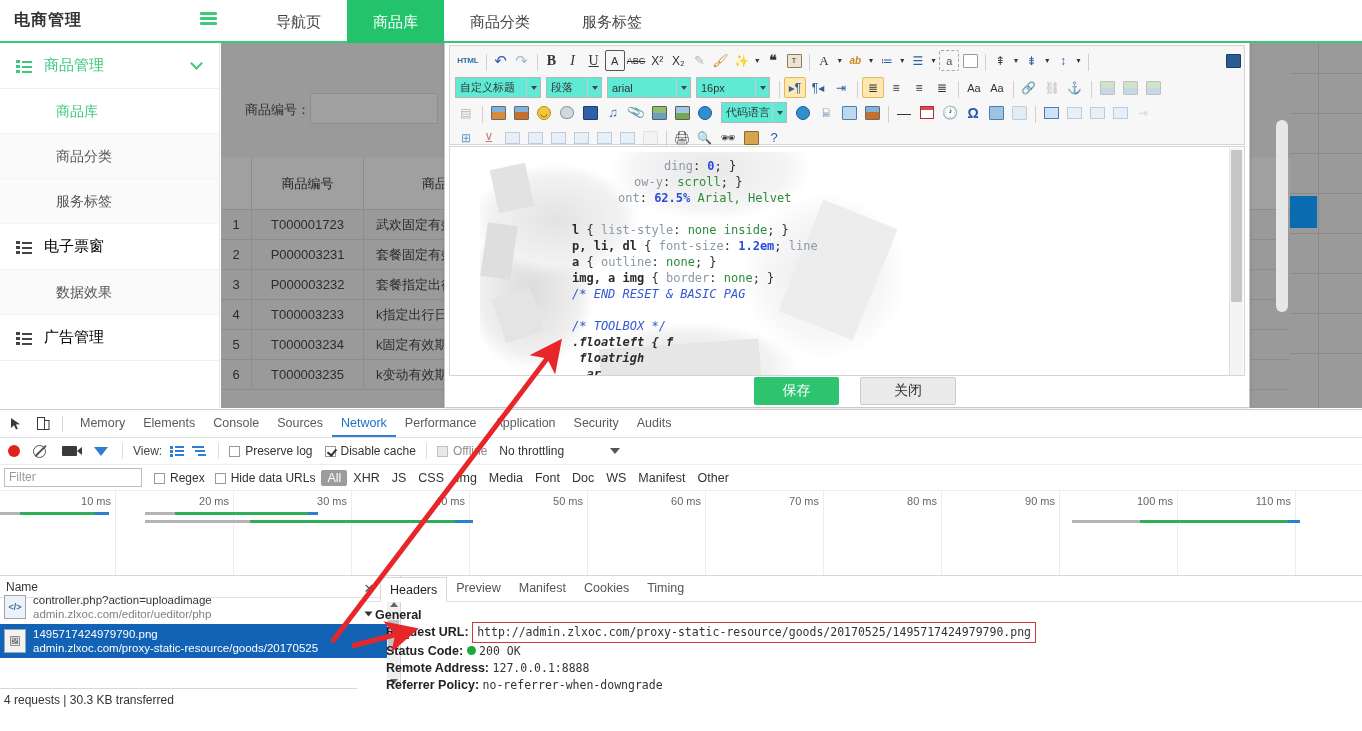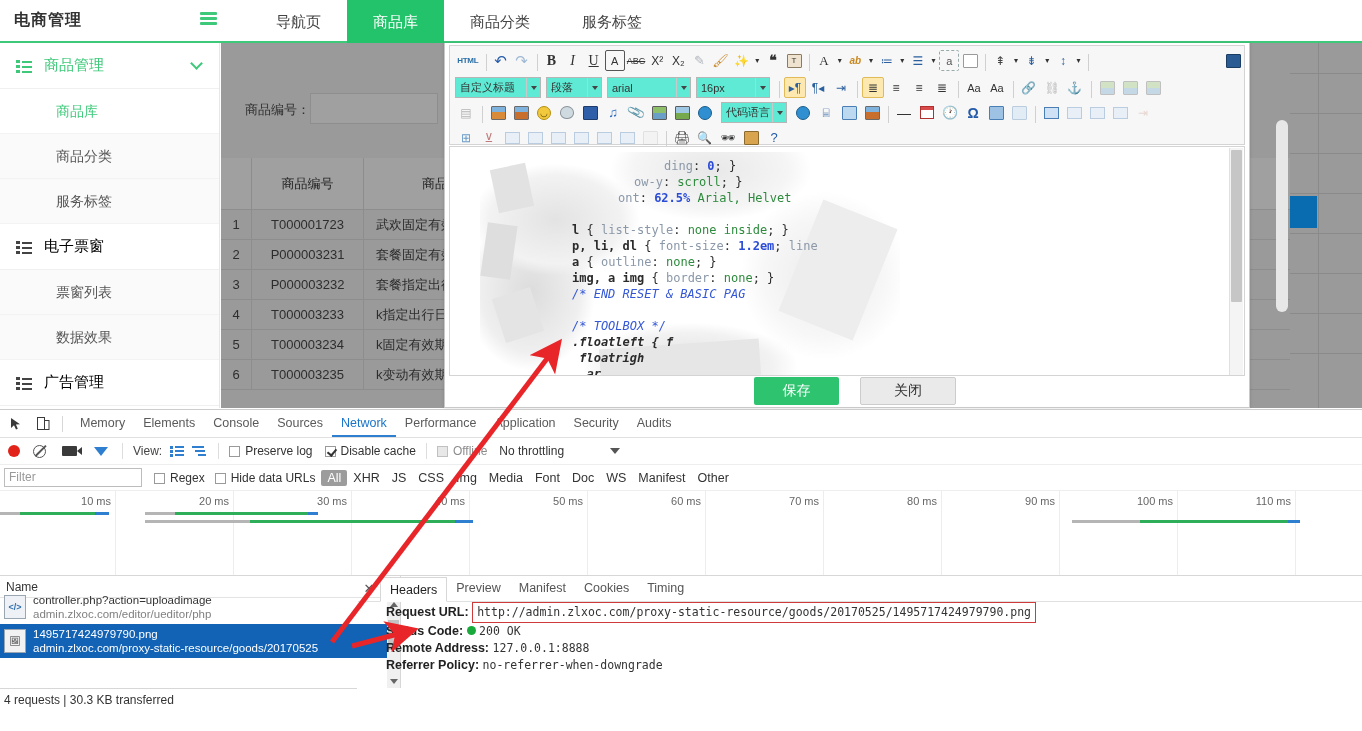--- a/index.html
+++ b/index.html
@@ -280,21 +280,20 @@
         <span class="lst-icon">
             <b></b>
             <b></b>
             <b></b>
             <s></s>
             <s></s>
             <s></s>
           </span>
         <span class="g-label">电子票窗</span>
       </div>
-      <div class="side-sub">票窗列表</div>
       <div class="side-sub">数据效果</div>
       <div class="side-group">
         <span class="lst-icon">
             <b></b>
             <b></b>
             <b></b>
             <s></s>
             <s></s>
             <s></s>
           </span>
@@ -757,20 +756,21 @@
 
     <div class="hdr-pane">
       <div class="hdr-tabs">
         <span class="x-close">✕</span>
         <span class="hdr-tab active">Headers</span>
         <span class="hdr-tab">Preview</span>
         <span class="hdr-tab">Manifest</span>
         <span class="hdr-tab">Cookies</span>
         <span class="hdr-tab">Timing</span>
       </div>
+      <div class="gen-title"><span class="tri"></span><span>General</span></div>
       <div class="gen-row">
         <b>Request URL:</b>
         <span class="url-box mono">http://admin.zlxoc.com/proxy-static-resource/goods/20170525/1495717424979790.png</span>
       </div>
       <div class="gen-row">
         <b>Status Code:</b>
         <span class="status-dot"></span>
         <span class="mono">200 OK</span>
       </div>
       <div class="gen-row">

